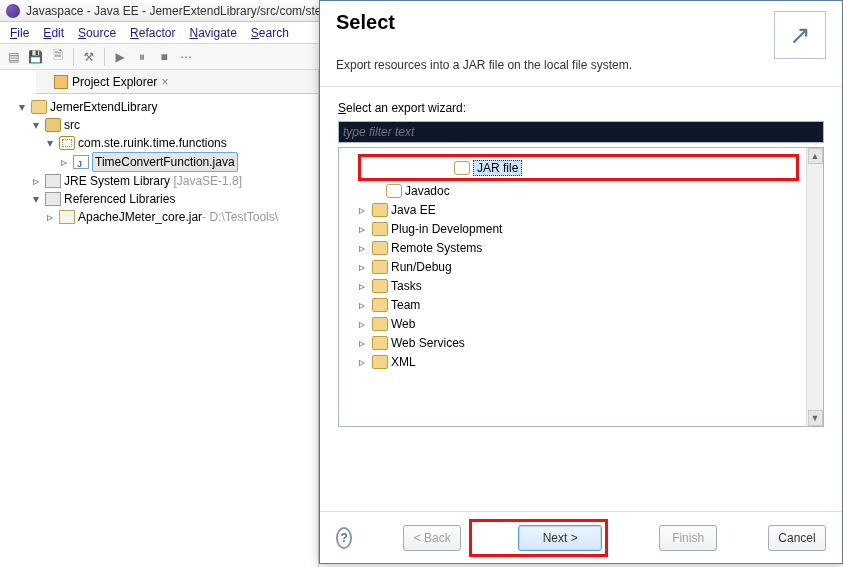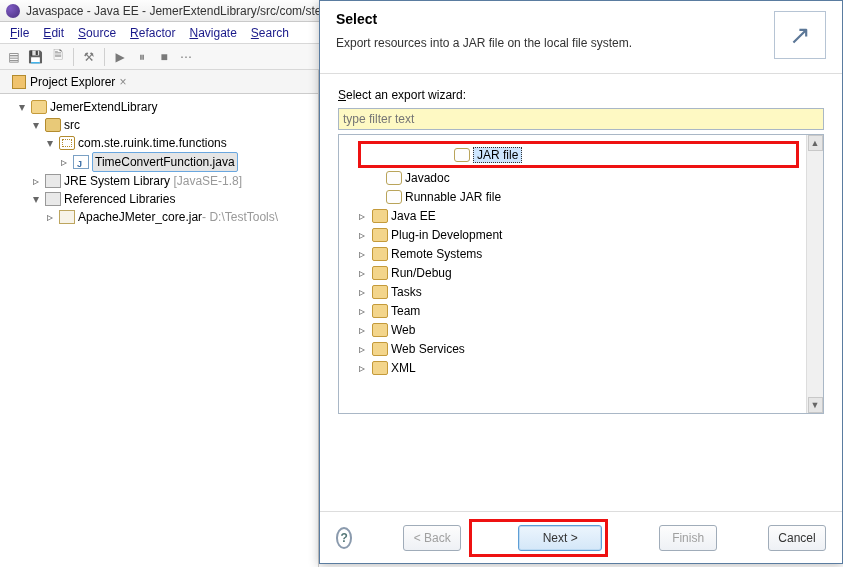--- a/index.html
+++ b/index.html
@@ -9,21 +9,21 @@
 .eclipse-titlebar { height: 22px; background: linear-gradient(#fdfdfd,#ececec); border-bottom: 1px solid #c9c9c9; display: flex; align-items: center; padding: 0 6px; color: #333; }
 .eclipse-titlebar .ico { width: 14px; height: 14px; background: radial-gradient(circle at 30% 30%, #7d5ac2, #4a2f7f); border-radius: 50%; margin-right: 6px; }
 .menubar { height: 22px; display: flex; align-items: center; gap: 14px; padding: 0 10px; color: #1a1a8a; border-bottom: 1px solid #d8d8d8; }
 .menubar span { text-decoration: underline; text-decoration-color: transparent; }
 .menubar span::first-letter { text-decoration: underline; }
 .toolbar { height: 26px; display: flex; align-items: center; gap: 2px; padding: 2px 4px; background: #f7f7f7; border-bottom: 1px solid #d8d8d8; }
 .tbtn { width: 20px; height: 20px; display:flex;align-items:center;justify-content:center; color:#7a7a7a; border:1px solid transparent; border-radius:2px; }
 .sep{width:1px;height:18px;background:#d0d0d0;margin:0 3px;}
 
 .project-view { position:absolute; left:0; top:70px; width:319px; bottom:0; border-right:1px solid #ccc; background:#fff; }
-.view-tab { height:24px; display:flex; align-items:center; padding:0 12px; border-bottom:1px solid #ccc; background:#f5f5f5; }
+.view-tab { height:24px; display:flex; align-items:center; padding:0 18px; border-bottom:1px solid #ccc; background:#f5f5f5;margin-left:36px; }
 .view-tab .ticon{width:14px;height:14px;background:#f0c36d;border:1px solid #b38b2e;margin-right:4px;}
 .view-tab .closex{margin-left:4px;color:#888;}
 .tree { padding:4px 2px; line-height:18px; color:#000; }
 .node { display:flex; align-items:center; white-space:nowrap; }
 .tw { width:12px; text-align:center; color:#666; cursor:default;}
 .indent1{padding-left:14px;} .indent2{padding-left:28px;} .indent3{padding-left:42px;} .indent4{padding-left:56px;}
 .ic{width:16px;height:14px;margin:0 3px;display:inline-flex;align-items:center;justify-content:center;}
 .ic-proj{background:#f3d58b;border:1px solid #c49a3a;border-radius:2px;}
 .ic-src{background:#e8c978;border:1px solid #b38b2e;border-radius:2px;position:relative;}
 .ic-pkg{background:#fff;border:1px solid #b38b2e;border-radius:2px;position:relative;}
@@ -37,28 +37,28 @@
 
 
 .dialog { position:absolute; left:319px; top:0; width:524px; height:564px; background:#fff; border:1px solid #5a7ca0; box-shadow:0 2px 10px rgba(0,0,0,.25); }
 .dlg-titlebar{height:30px;background:linear-gradient(#fefefe,#e5eef7);display:flex;align-items:center;padding:0 6px;border-bottom:1px solid #c7d3e0;}
 .dlg-titlebar .dico{width:16px;height:16px;border:1px solid #888;border-radius:2px;background:linear-gradient(135deg,#f4e3a8,#d0a93e);margin-right:6px;}
 .dlg-titlebar .spacer{flex:1;}
 .winbtn{width:26px;height:18px;border:1px solid #8aa0b8;margin-left:4px;display:flex;align-items:center;justify-content:center;background:#e8eef5;color:#30506e;font-size:11px;}
 .winbtn.close{background:#d9534f;color:#fff;border-color:#b23e3a;font-weight:bold;}
 
 .dlg-header{padding:10px 16px 14px 16px;border-bottom:1px solid #ddd;display:flex;align-items:flex-start;justify-content:space-between;background:#fff;}
-.dlg-header h2{font-size:14px;font-weight:bold;margin-bottom:9px;}
+.dlg-header h2{font-size:20px;font-weight:bold;margin-bottom:24px;}
 .dlg-header p{color:#333;}
 .export-ico{width:52px;height:48px;border:1px solid #b6c4d4;display:flex;align-items:center;justify-content:center;color:#5c7797;font-size:26px;background:#fff;}
 
 .dlg-body{padding:14px 18px;}
 .lbl{display:block;margin-bottom:6px;}
 .lbl::first-letter{text-decoration:underline;}
-.filter-input{width:100%;height:22px;border:1px solid #a9b7c6;padding:0 4px;background:#fef9c3;color:#888;}
+.filter-input{width:100%;height:22px;border:1px solid #a9b7c6;padding:0 4px;background:#0f172a;color:#888;font-style:italic;}
 
 .wizard-box{margin-top:4px;border:1px solid #a9b7c6;height:280px;overflow:auto;padding:4px 2px;position:relative;}
 .wnode{display:flex;align-items:center;height:19px;white-space:nowrap;}
 .wnode .tw{width:14px;}
 .wi-folder{background:#f3d58b;border:1px solid #c49a3a;border-radius:2px;}
 .wi-jar{background:#fdfdfd;border:1px solid #b9a45a;border-radius:3px;}
 .wnode.sel-item span.txt{background:#cde6ff;border:1px dotted #333;padding:0 3px;}
 .hl-red{border:3px solid #e11;padding:1px 0;}
 .wizard-box .scrollbar{position:absolute;right:0;top:0;bottom:0;width:17px;background:#f0f0f0;border-left:1px solid #ddd;display:flex;flex-direction:column;justify-content:space-between;align-items:center;}
 .sbtn{width:15px;height:16px;background:#e6e6e6;border:1px solid #c8c8c8;color:#666;font-size:9px;display:flex;align-items:center;justify-content:center;}
@@ -160,25 +160,20 @@
             <span class="tw"></span>
             <span class="ic wi-jar"></span>
             <span class="txt">JAR file</span>
           </div>
       </div>
       <div class="wnode indent2">
           <span class="tw"></span>
           <span class="ic wi-jar"></span>
           <span>Javadoc</span>
         </div>
-      <div class="wnode indent2">
-          <span class="tw"></span>
-          <span class="ic wi-jar"></span>
-          <span>Runnable JAR file</span>
-        </div>
 
       <div class="wnode indent1">
           <span class="tw">▹</span>
           <span class="ic wi-folder"></span>
           <span>Java EE</span>
         </div>
       <div class="wnode indent1">
           <span class="tw">▹</span>
           <span class="ic wi-folder"></span>
           <span>Plug-in Development</span>

